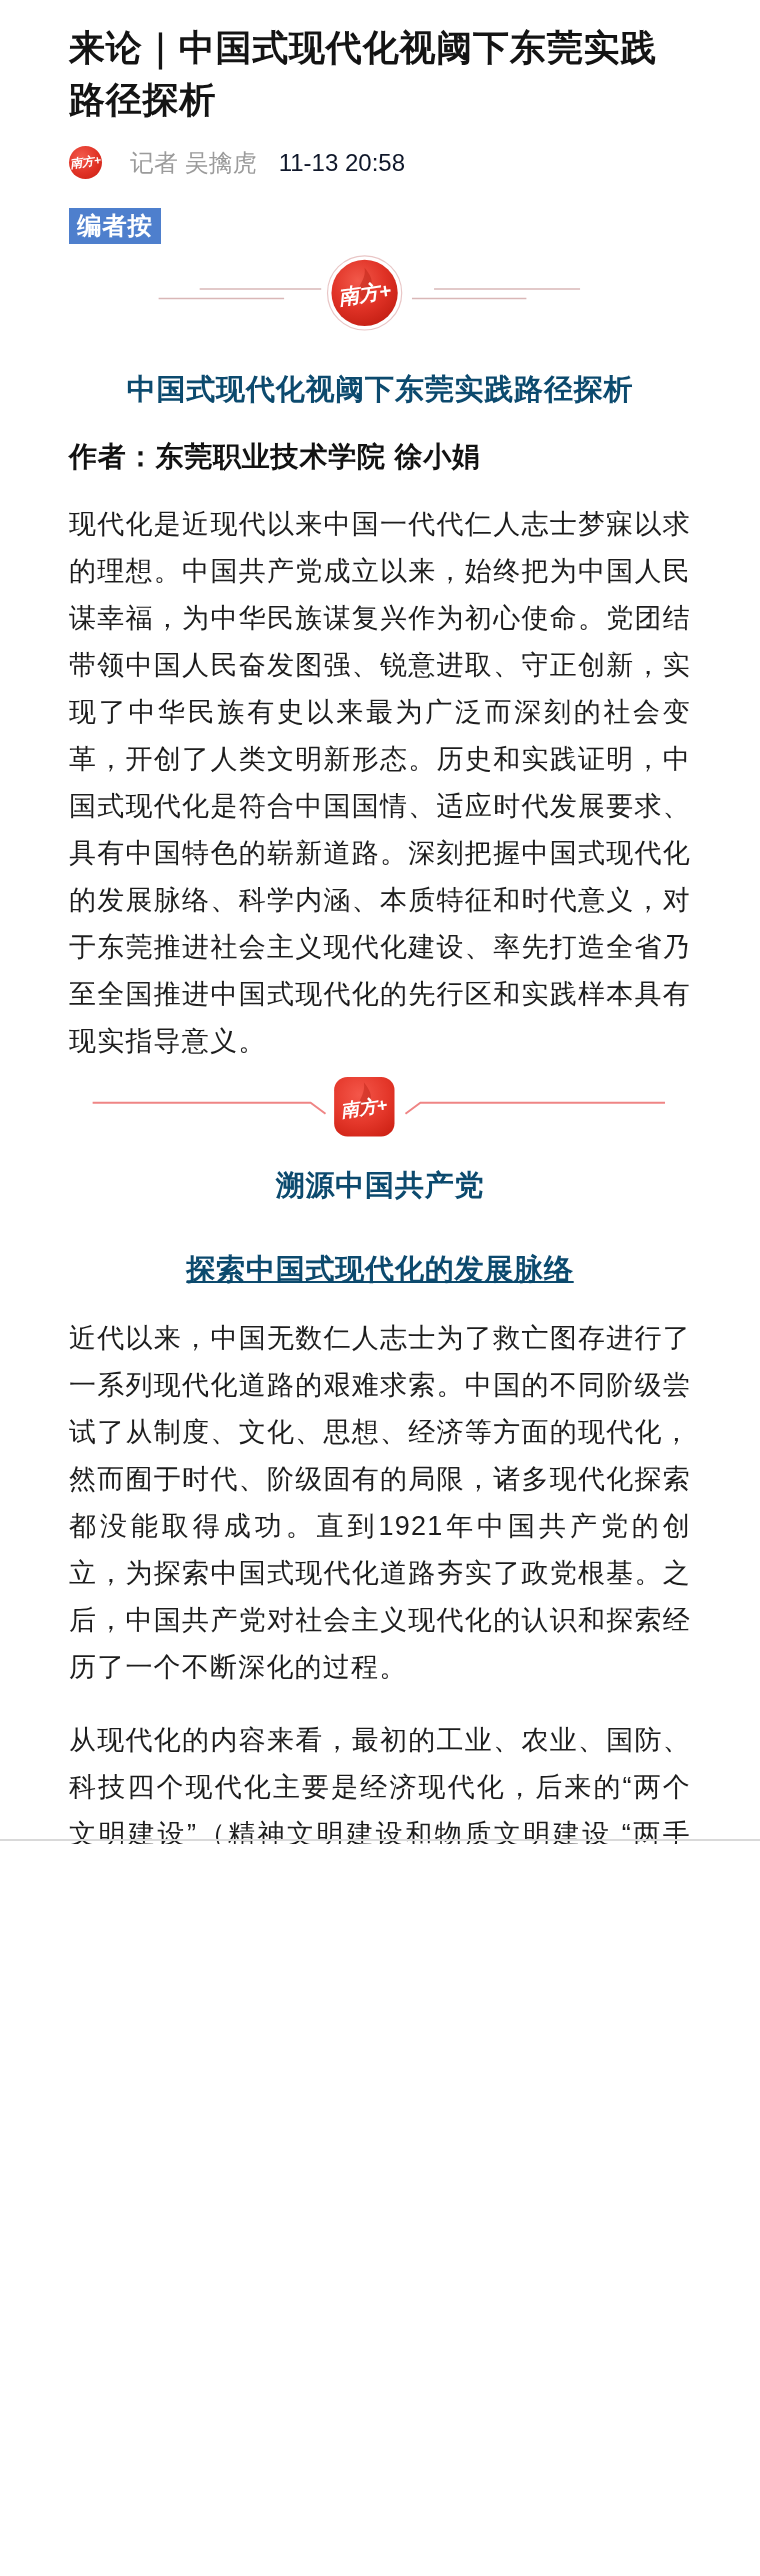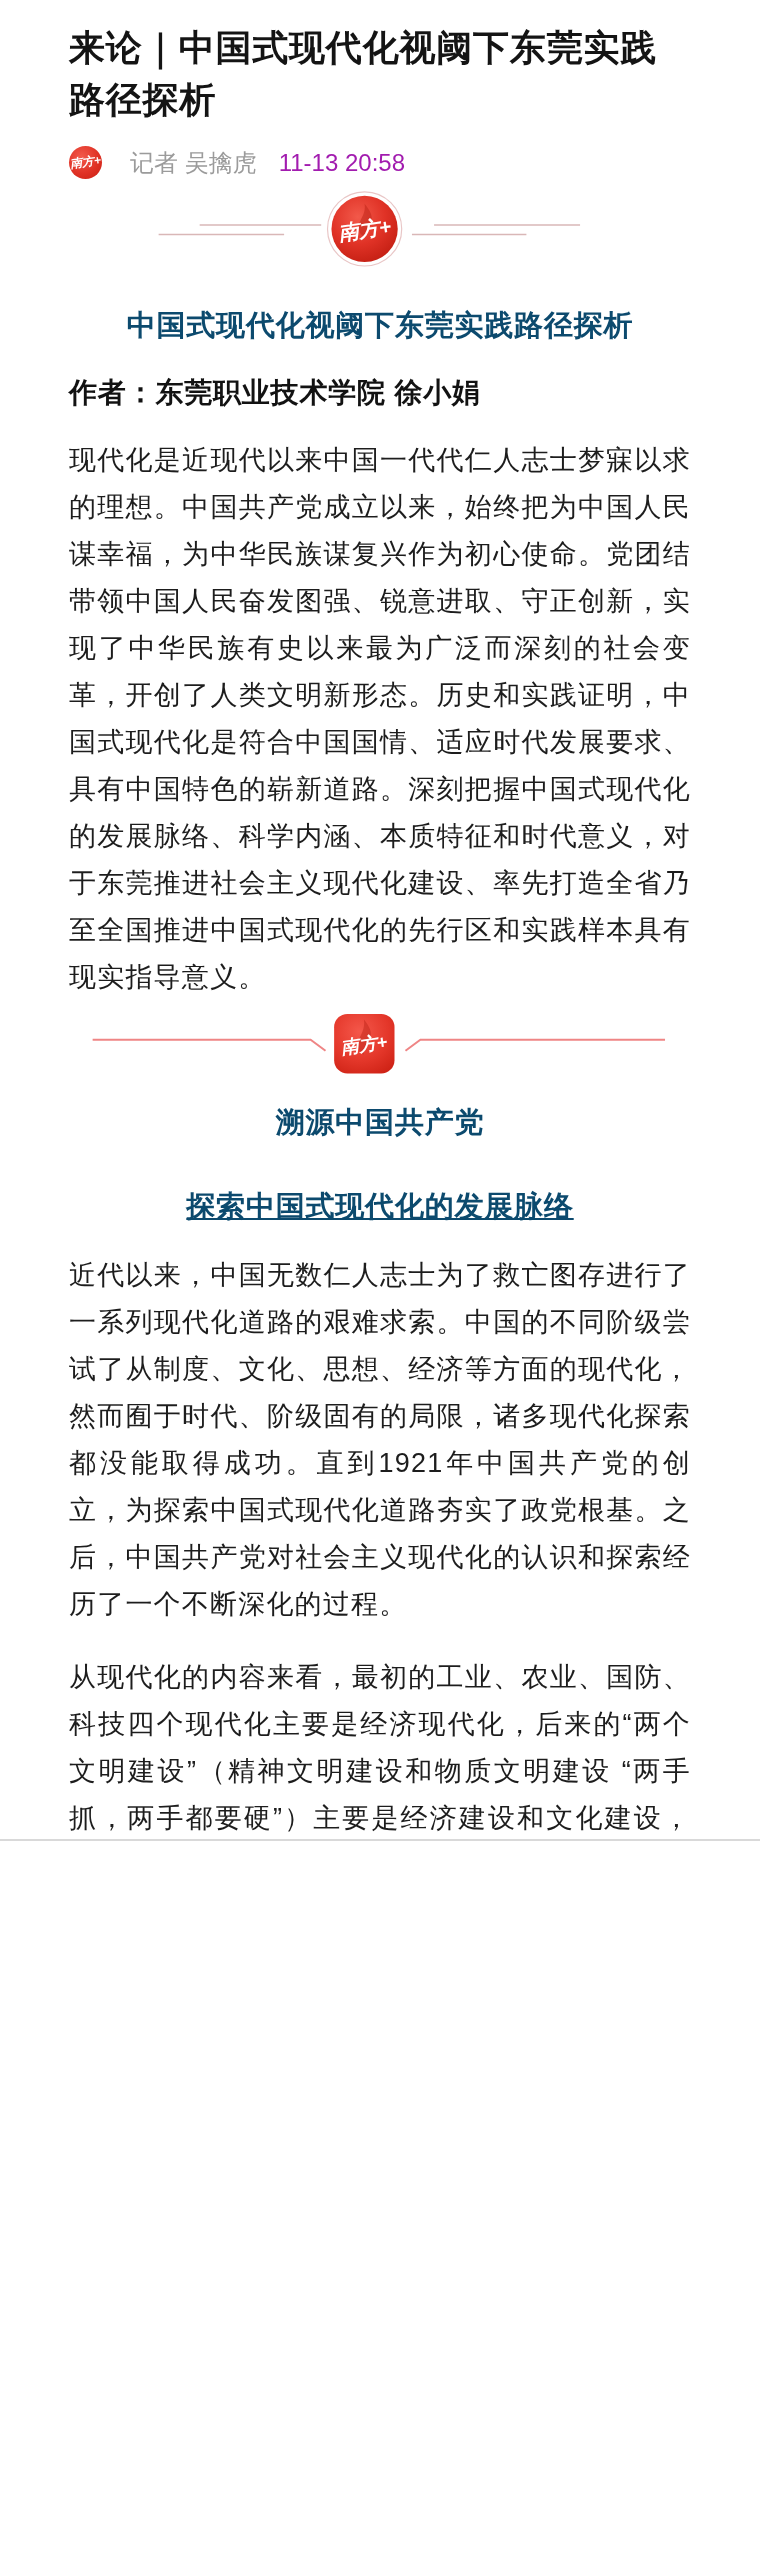--- a/index.html
+++ b/index.html
@@ -37,21 +37,21 @@
     border-radius: 50%;
     background: radial-gradient(circle at 38% 32%, #f2594a 0%, #e03226 55%, #c81f12 100%);
     color: #ffffff;
     display: flex; align-items: center; justify-content: center;
     font-size: 12px; font-weight: bold; font-style: italic;
     transform: none;
     flex: 0 0 auto;
   }
   .byline-logo span { transform: rotate(-8deg); display: block; }
   .reporter { margin-left: 28px; font-size: 24px; color: #9b9b9b; }
-  .timestamp { margin-left: 22px; font-size: 24px; color: #a21caf; }
+  .timestamp { margin-left: 22px; font-size: 24px; color: #0f172a; }
 
   
   .tag-row { margin: 28px 69px 0; }
   .tag {
     display: inline-block;
     background: #4e7fcd;
     color: #ffffff;
     font-size: 24.5px;
     font-weight: bold;
     line-height: 27px;
@@ -124,20 +124,23 @@
   <h1 class="title">来论｜中国式现代化视阈下东莞实践路径探析</h1>
 
   <div class="byline">
     <div class="byline-logo">
       <span>南方+</span>
     </div>
     <span class="reporter">记者 吴擒虎</span>
     <span class="timestamp">11-13 20:58</span>
   </div>
 
+  <div class="tag-row">
+    <span class="tag">编者按</span>
+  </div>
 
 
   <svg class="divider divider-1" width="760" height="79" viewBox="0 0 963 100" xmlns="http://www.w3.org/2000/svg">
     <defs>
       <radialGradient id="gr1" cx="40%" cy="32%" r="75%">
         <stop offset="0%" stop-color="#f2594a"></stop>
         <stop offset="55%" stop-color="#e03226"></stop>
         <stop offset="100%" stop-color="#c21e12"></stop>
       </radialGradient>
     </defs>

